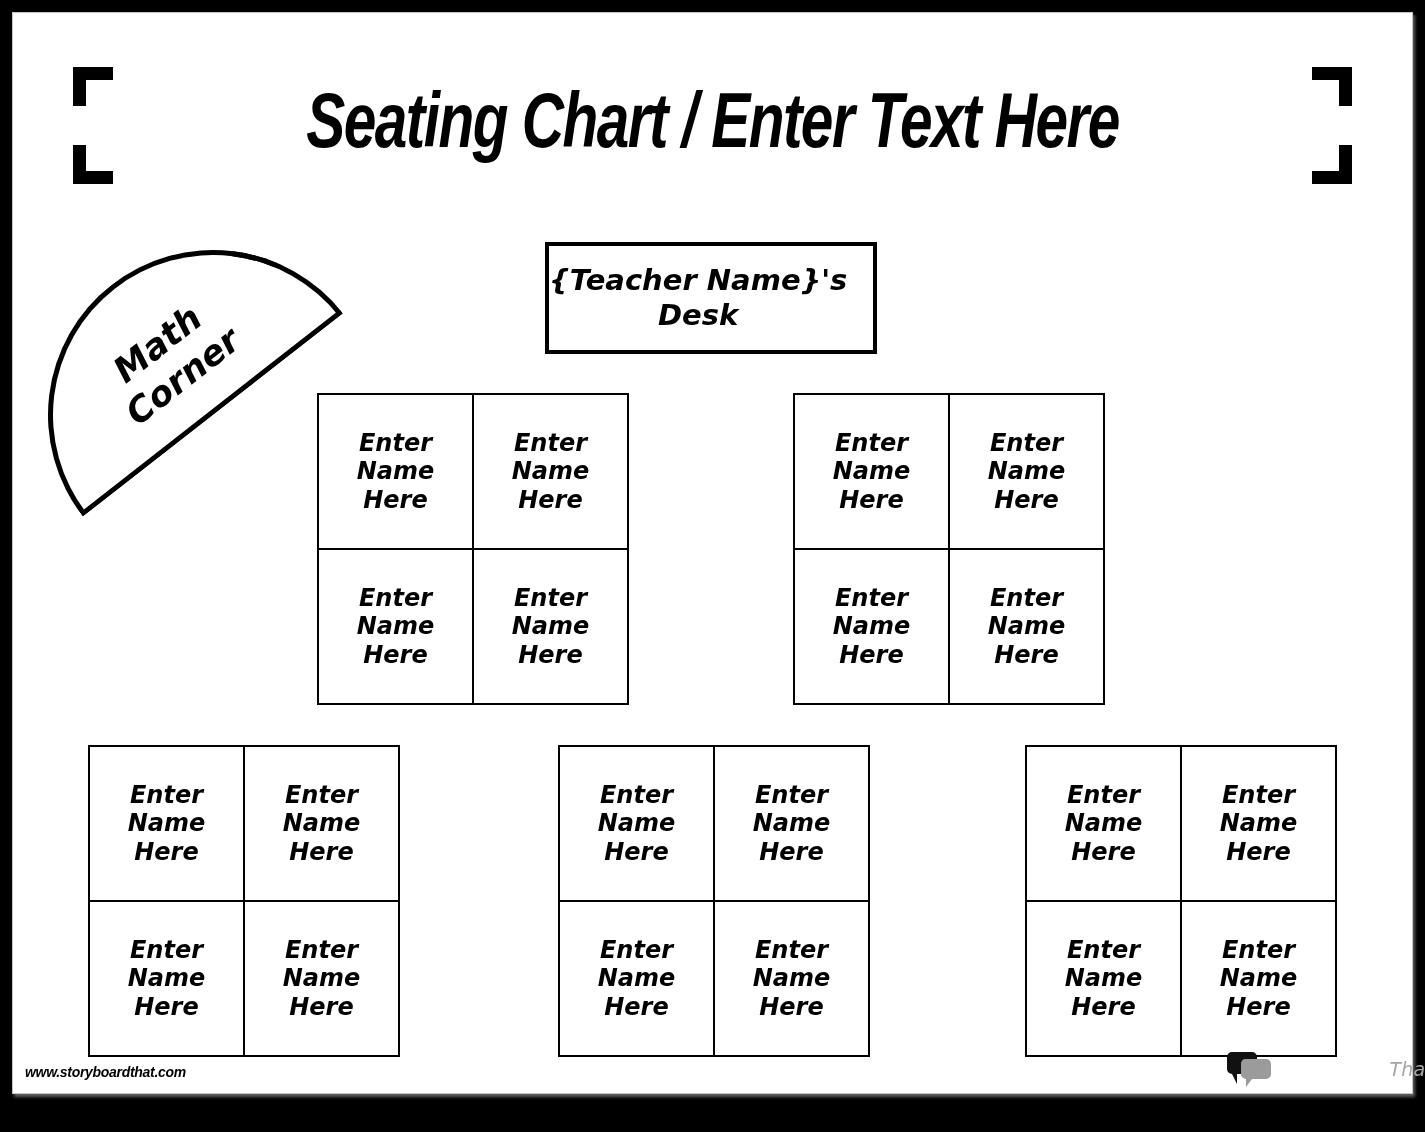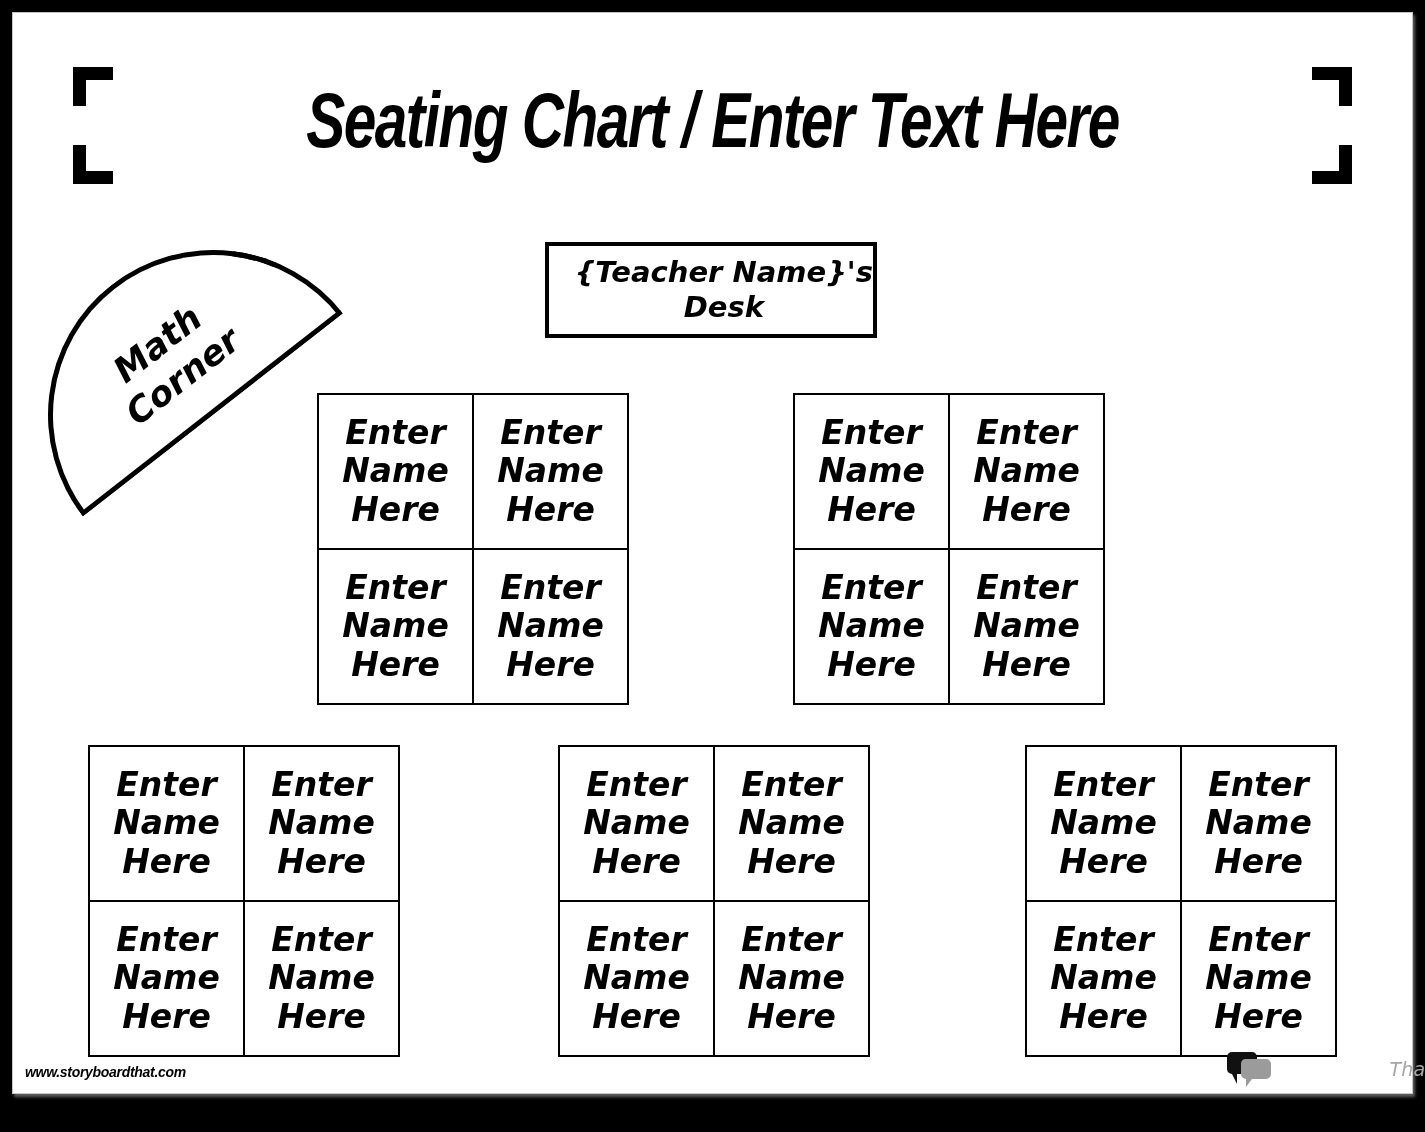--- a/index.html
+++ b/index.html
@@ -53,23 +53,23 @@
     border-bottom: 5px solid #000;
     border-radius: 168px 168px 0 0;
     transform: rotate(-38deg);
     transform-origin: 50% 100%;
     display: flex; align-items: center; justify-content: center;
   }
   .math-corner .station-label { font-size: 35px; padding-top: 26px; }
 
   .teacher-desk {
     position: absolute; left: 545px; top: 242px;
-    width: 332px; height: 96px;
+    width: 332px; height: 112px;
     border: 4px solid #000; background: #fff;
-    display: flex; align-items: center; justify-content: flex-end;
+    display: flex; align-items: center; justify-content: flex-start;
   }
   .teacher-desk .station-label { font-size: 29px; line-height: 1.2; }
 
   .writing-center {
     position: absolute; left: 1140px; top: 243px;
     width: 258px; height: 258px;
     border: 4px solid #000; border-radius: 50%;
     background: #fff;
     display: flex; align-items: center; justify-content: center;
   }
@@ -82,21 +82,21 @@
     grid-template-columns: 1fr 1fr;
     grid-template-rows: 1fr 1fr;
     border: 1.5px solid #000;
     background: #fff;
   }
   .seat {
     border: 1.5px solid #000;
     display: flex; align-items: center; justify-content: center;
     text-align: center;
     font-weight: bold;
-    font-size: 33px;
+    font-size: 24px;
     line-height: 1.17;
     white-space: pre-line;
   }
   .grid-a { left: 317px; top: 393px; }
   .grid-b { left: 793px; top: 393px; }
   .grid-c { left: 88px;  top: 745px; }
   .grid-d { left: 558px; top: 745px; }
   .grid-e { left: 1025px; top: 745px; }
 
   .footer-url {

